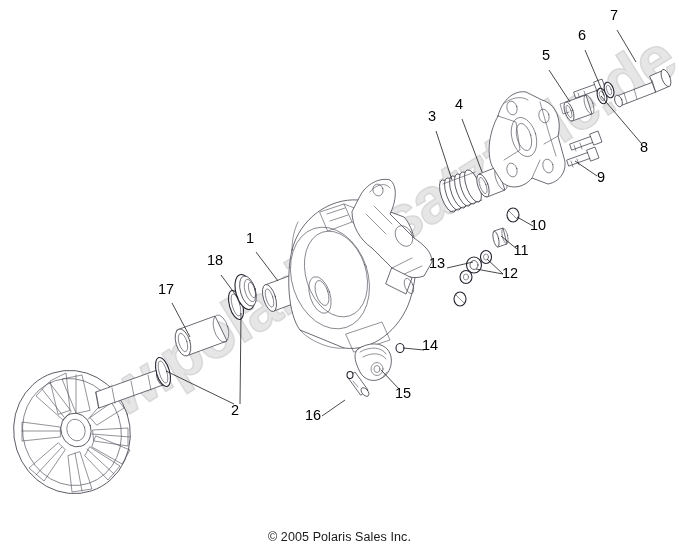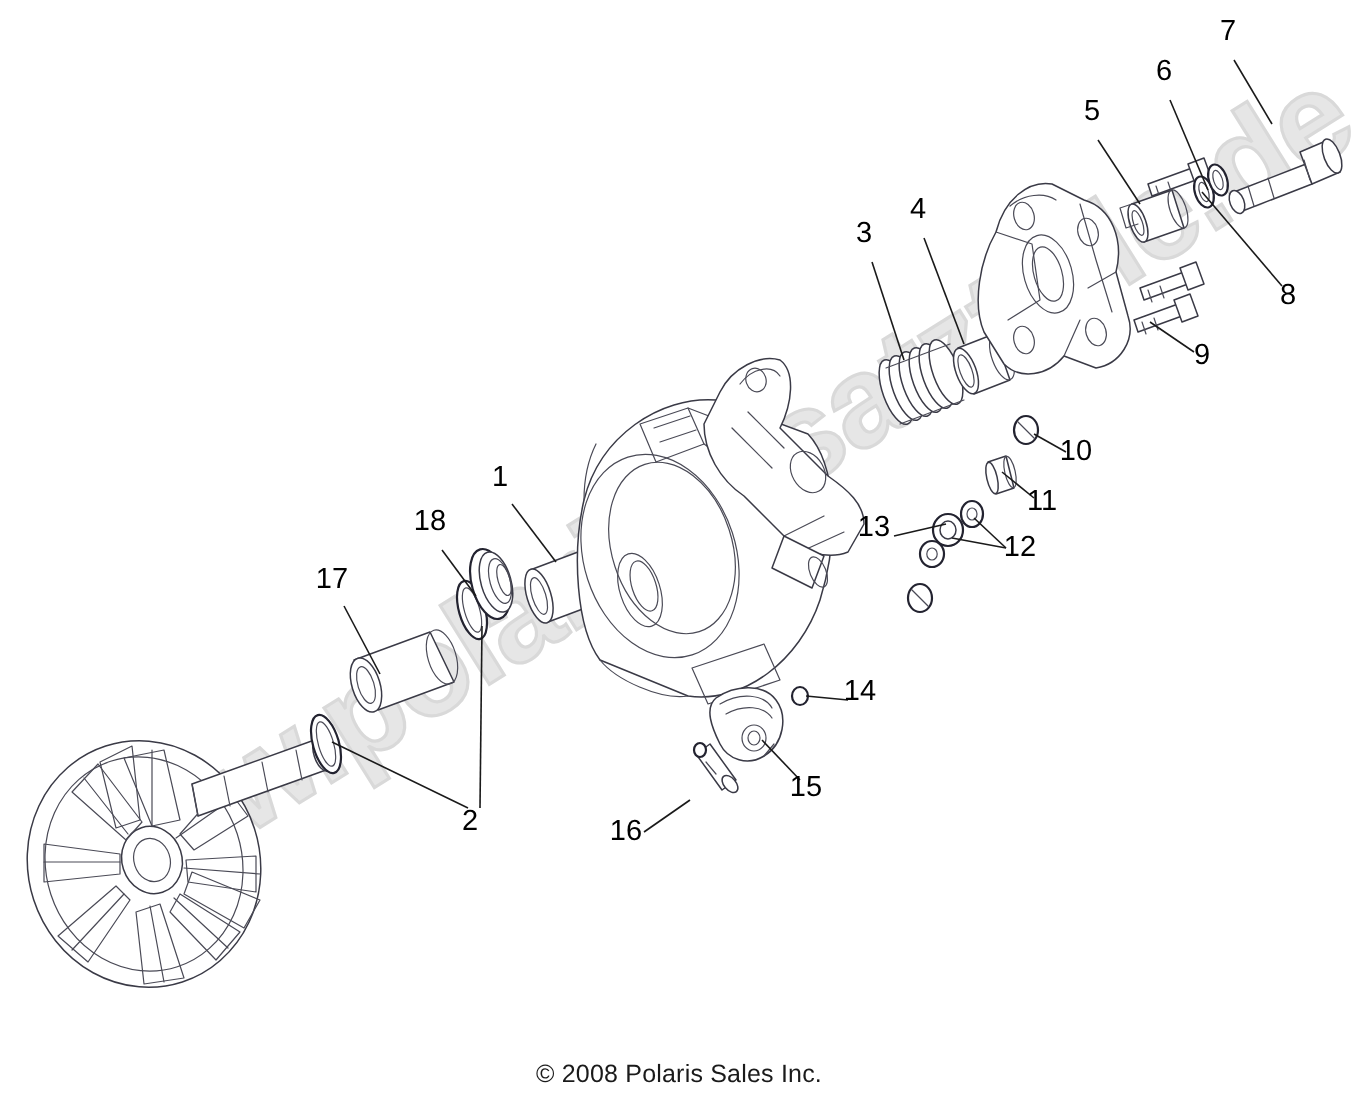--- a/index.html
+++ b/index.html
@@ -387,15 +387,15 @@
         <text x="437" y="268" class="callout-num" text-anchor="middle">13</text>
         <text x="430" y="350" class="callout-num" text-anchor="middle">14</text>
         <text x="403" y="398" class="callout-num" text-anchor="middle">15</text>
         <text x="313" y="420" class="callout-num" text-anchor="middle">16</text>
         <text x="166" y="294" class="callout-num" text-anchor="middle">17</text>
         <text x="215" y="265" class="callout-num" text-anchor="middle">18</text>
       </g>
 
   </svg>
 
-  <div class="copyright">© 2008 Polaris Sales Inc.</div>
+  <div class="copyright">© 2005 Polaris Sales Inc.</div>
 
 </div>
 
 </body></html>

